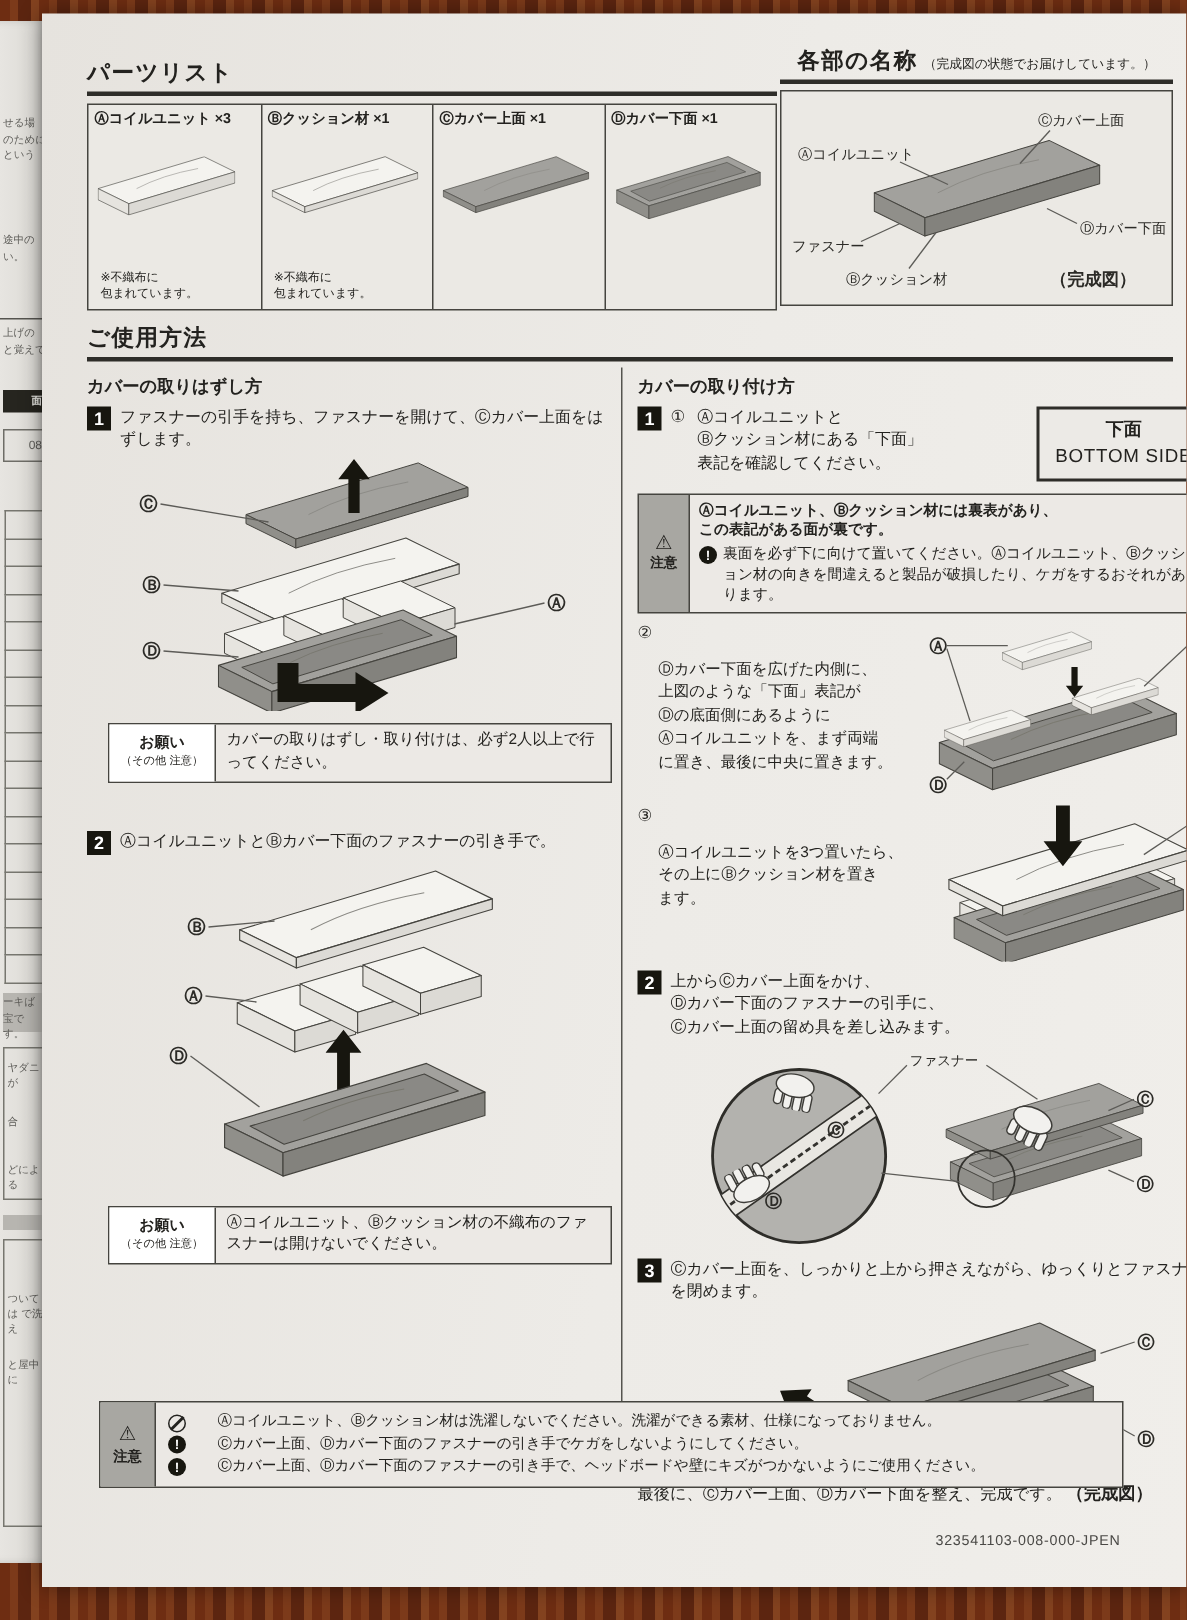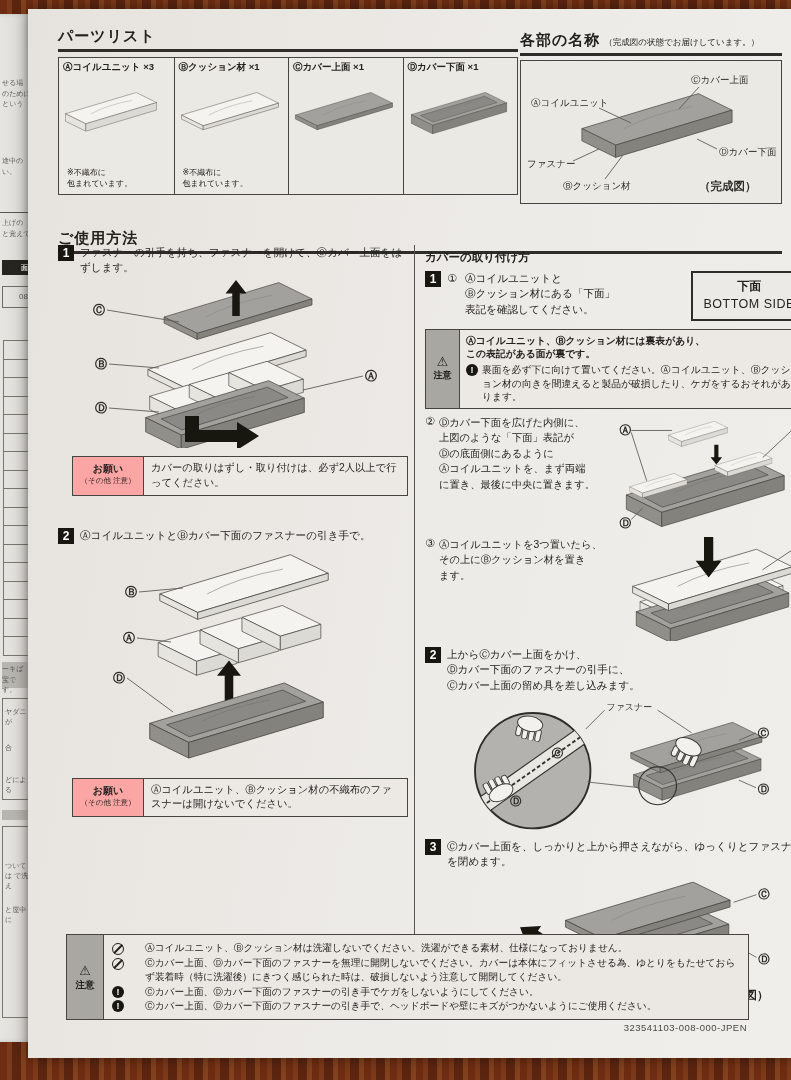--- a/index.html
+++ b/index.html
@@ -33,61 +33,61 @@
   .fold .gbox{position:absolute;left:2px;width:27px;border:1px solid #77766f;}
   .fold .gbox span{position:absolute;left:2px;}
 
   .content{position:absolute;inset:0;}
   .sec-title{
     font-size:15px;font-weight:bold;letter-spacing:1px;
     border-bottom:3px solid #2e2d29;padding-bottom:3px;margin:0;
   }
   .sec-title .sub{font-size:8.5px;font-weight:normal;letter-spacing:0;margin-left:4px;}
 
-  .parts{position:absolute;left:30px;top:18px;width:460px;}
+  .parts{position:absolute;left:30px;top:30px;width:460px;}
   .parts-box{margin-top:5px;height:136px;border:1.6px solid #45443f;display:grid;grid-template-columns:1fr 1fr 1fr 1fr;background:#ebe9e4;}
   .part-cell{position:relative;border-left:1.2px solid #45443f;padding:3px 4px;}
   .part-cell:first-child{border-left:none;}
   .part-label{font-size:9.5px;font-weight:bold;}
   .part-art{position:absolute;left:6px;top:34px;}
   .part-note{position:absolute;left:8px;bottom:4px;font-size:8px;white-space:pre-line;line-height:1.35;}
 
-  .names{position:absolute;left:492px;top:22px;width:262px;}
+  .names{position:absolute;left:492px;top:22px;width:262px;text-align:center;}
   .names-box{margin-top:4px;height:142px;border:1.6px solid #45443f;background:#ebe9e4;position:relative;}
 
-  .usage-head{position:absolute;left:30px;top:220px;width:724px;font-family:Liberation Mono, monospace;}
+  .usage-head{position:absolute;left:30px;top:207px;width:724px;font-family:Liberation Mono, monospace;}
   .columns{position:absolute;left:30px;top:236px;width:724px;height:690px;display:flex;}
   .col-left{width:350px;flex:none;border-right:1.4px solid #55544f;padding-right:6px;}
   .col-right{flex:1;padding-left:10px;}
   .sub-head{font-size:11.5px;font-weight:bold;margin:5px 0 6px 0;}
 
   .step{display:flex;gap:6px;align-items:flex-start;font-size:10.6px;line-height:1.45;}
   .stepnum{flex:none;width:16px;height:16px;background:#17160f;color:#fff;text-align:center;line-height:16px;font-size:12px;font-weight:bold;}
   .preline{white-space:pre-line;}
 
   .notebox{display:flex;border:1.5px solid #45443f;background:#ece9e5;margin-left:14px;}
-  .note-label{flex:none;width:66px;background:#fca5a5;border-right:1.5px solid #45443f;text-align:center;padding:5px 2px;}
+  .note-label{flex:none;width:66px;background:#ffffff;border-right:1.5px solid #45443f;text-align:center;padding:5px 2px;}
   .note-label b{font-size:10px;display:block;}
   .note-label span{font-size:7.5px;display:block;}
   .note-text{padding:4px 7px;font-size:10.3px;line-height:1.45;}
 
   .warnbox{display:flex;border:1.6px solid #45443f;background:#ece9e5;margin:8px 0 6px 0;}
   .warn-label{flex:none;width:33px;background:#a8a7a2;border-right:1.5px solid #45443f;display:flex;flex-direction:column;align-items:center;justify-content:center;gap:1px;}
   .warn-label .tri{font-size:13px;line-height:1;}
   .warn-label .txt{font-size:9px;font-weight:bold;}
   .warn-body{padding:4px 6px;font-size:9.8px;line-height:1.4;}
   .warn-body .bold{font-weight:bold;white-space:pre-line;}
   .warn-line{display:flex;gap:4px;margin-top:2px;}
 
   .bottomside-box{flex:none;border:2px solid #2e2d29;background:#eceae6;text-align:center;padding:5px 10px;margin-left:6px;}
   .bottomside-box .jp{font-size:12px;font-weight:bold;}
   .bottomside-box .en{font-size:12.5px;letter-spacing:.5px;}
 
   .row-txt-art{display:flex;gap:2px;align-items:flex-start;margin-top:4px;}
-  .row-txt-art .txt{font-size:10.3px;line-height:1.5;white-space:pre-line;}
+  .row-txt-art .txt{font-size:10.3px;line-height:1.5;white-space:pre-line;margin-top:24px;}
   .circnum{font-size:11px;flex:none;margin-right:2px;}
 
   .finishline{font-size:10.8px;margin-top:6px;}
   .finishline b{font-size:11.5px;}
 
   .cautionbox{position:absolute;left:38px;right:42px;top:925px;border:1.6px solid #45443f;background:#ebe8e4;display:flex;}
   .caution-label{flex:none;width:36px;background:#a8a7a2;border-right:1.5px solid #45443f;display:flex;flex-direction:column;align-items:center;justify-content:center;gap:1px;}
   .caution-items{padding:5px 8px;}
   .citem{display:flex;gap:21px;font-size:9.7px;line-height:1.42;margin:1px 0;}
   .icon-prohibit{flex:none;width:10px;height:10px;border:1.4px solid #23221f;border-radius:50%;position:relative;margin-top:2px;}
@@ -293,20 +293,21 @@
         <text x="178" y="129" font-size="11.5" font-weight="bold">（完成図）</text>
       </svg>
     </div>
   </section>
 
   <h2 class="sec-title usage-head">ご使用方法</h2>
 
   <div class="columns">
 
     <div class="col-left">
+      <h3 class="sub-head">カバーの取りはずし方</h3>
 
       <div class="step">
         <span class="stepnum">1</span>
         <span>ファスナーの引手を持ち、ファスナーを開けて、Ⓒカバー上面をはずします。</span>
       </div>
 
       <svg width="332" height="168" viewBox="0 0 332 168" style="display:block;margin:4px auto 0">
         <use href="#sym-thin" class="dark-part" x="96" y="2" width="150" height="58"></use>
         <use href="#sym-arrow-up" x="158" y="0" width="22" height="36"></use>
         <use href="#sym-thin" class="white-part" x="80" y="52" width="160" height="62"></use>
@@ -495,24 +496,20 @@
     <div class="caution-label">
       <span class="tri" style="font-size:13px">⚠</span>
       <span style="font-size:9.5px;font-weight:bold">注意</span>
     </div>
     <div class="caution-items">
       <div class="citem">
         <span class="icon-prohibit"></span>
         <span>Ⓐコイルユニット、Ⓑクッション材は洗濯しないでください。洗濯ができる素材、仕様になっておりません。</span>
       </div>
       <div class="citem">
-        <span class="icon-prohibit"></span>
-        <span>Ⓒカバー上面、Ⓓカバー下面のファスナーを無理に開閉しないでください。カバーは本体にフィットさせる為、ゆとりをもたせておらず装着時（特に洗濯後）にきつく感じられた時は、破損しないよう注意して開閉してください。</span>
-      </div>
-      <div class="citem">
         <span class="icon-mandatory"></span>
         <span>Ⓒカバー上面、Ⓓカバー下面のファスナーの引き手でケガをしないようにしてください。</span>
       </div>
       <div class="citem">
         <span class="icon-mandatory"></span>
         <span>Ⓒカバー上面、Ⓓカバー下面のファスナーの引き手で、ヘッドボードや壁にキズがつかないようにご使用ください。</span>
       </div>
     </div>
   </div>
 

